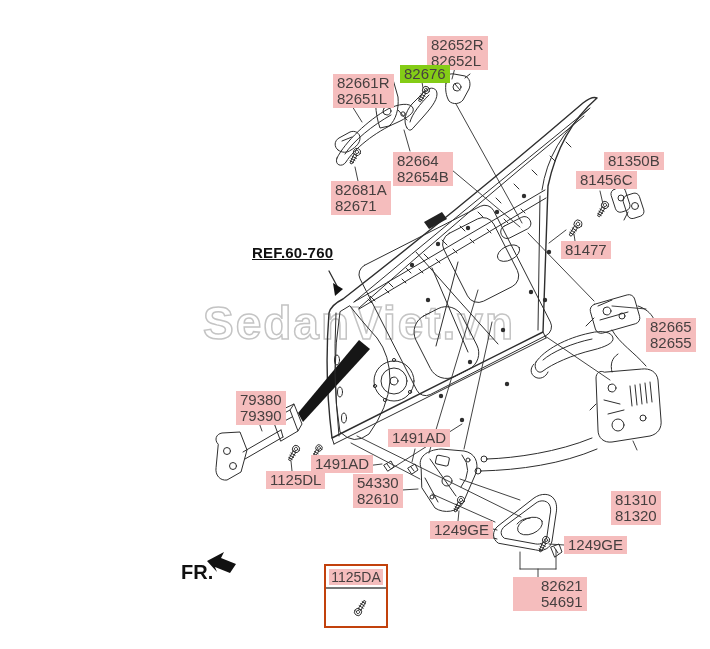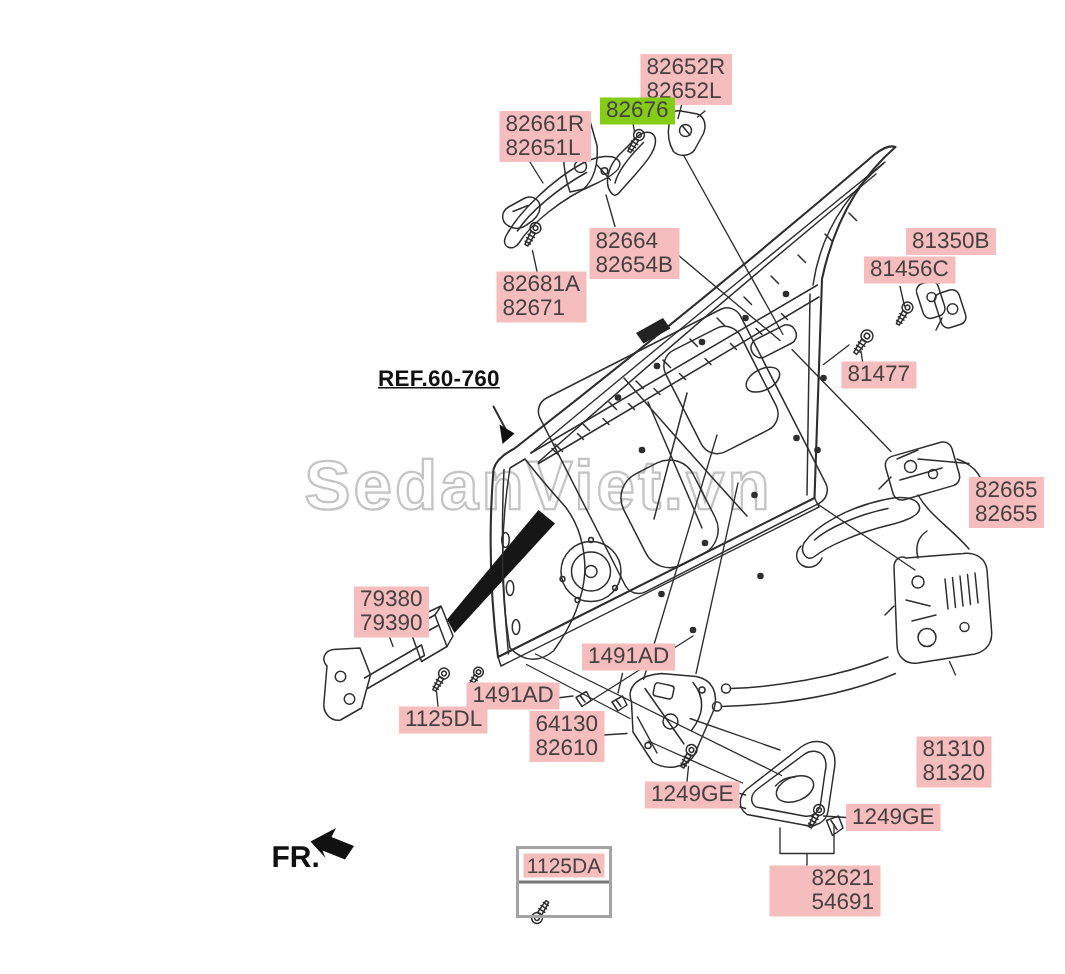--- a/index.html
+++ b/index.html
@@ -15,22 +15,22 @@
   .plabel span{display:block;}
   .plabel.gray{background:#84cc16;}
   .ref-note{
     position:absolute;left:252px;top:244px;color:#111;font-weight:bold;
     font-size:15px;text-decoration:underline;letter-spacing:0.2px;
   }
   .fr-note{
     position:absolute;left:181px;top:561px;color:#111;font-weight:bold;font-size:20px;
   }
   .legend-box{
-    position:absolute;left:344px;top:564px;width:64px;height:48px;
-    border:2px solid #a3a3a3;box-sizing:border-box;background:transparent;
+    position:absolute;left:324px;top:564px;width:64px;height:64px;
+    border:2px solid #c2410c;box-sizing:border-box;background:transparent;
   }
   .legend-head{
     margin:3px 3px 0 3px;background:#f5bdbd;color:#474040;font-size:14px;line-height:16px;
     text-align:center;border-bottom:0;
   }
   .legend-divider{height:0;border-bottom:2px solid #777;margin:2px 0 0 0;}
   line,path,rect,circle,ellipse,polyline{vector-effect:non-scaling-stroke;}
 </style>
 </head>
 <body>
@@ -342,21 +342,21 @@
 <div class="plabel" style="left:388px;top:429px;">
   <span>1491AD</span>
 </div>
 <div class="plabel" style="left:311px;top:455px;">
   <span>1491AD</span>
 </div>
 <div class="plabel" style="left:266px;top:471px;">
   <span>1125DL</span>
 </div>
 <div class="plabel" style="left:353px;top:474px;">
-  <span>64130</span>
+  <span>54330</span>
   <span>82610</span>
 </div>
 <div class="plabel" style="left:611px;top:451px;margin-top:40px;">
   <span>81310</span>
   <span>81320</span>
 </div>
 <div class="plabel" style="left:430px;top:521px;">
   <span>1249GE</span>
 </div>
 <div class="plabel" style="left:564px;top:536px;">

